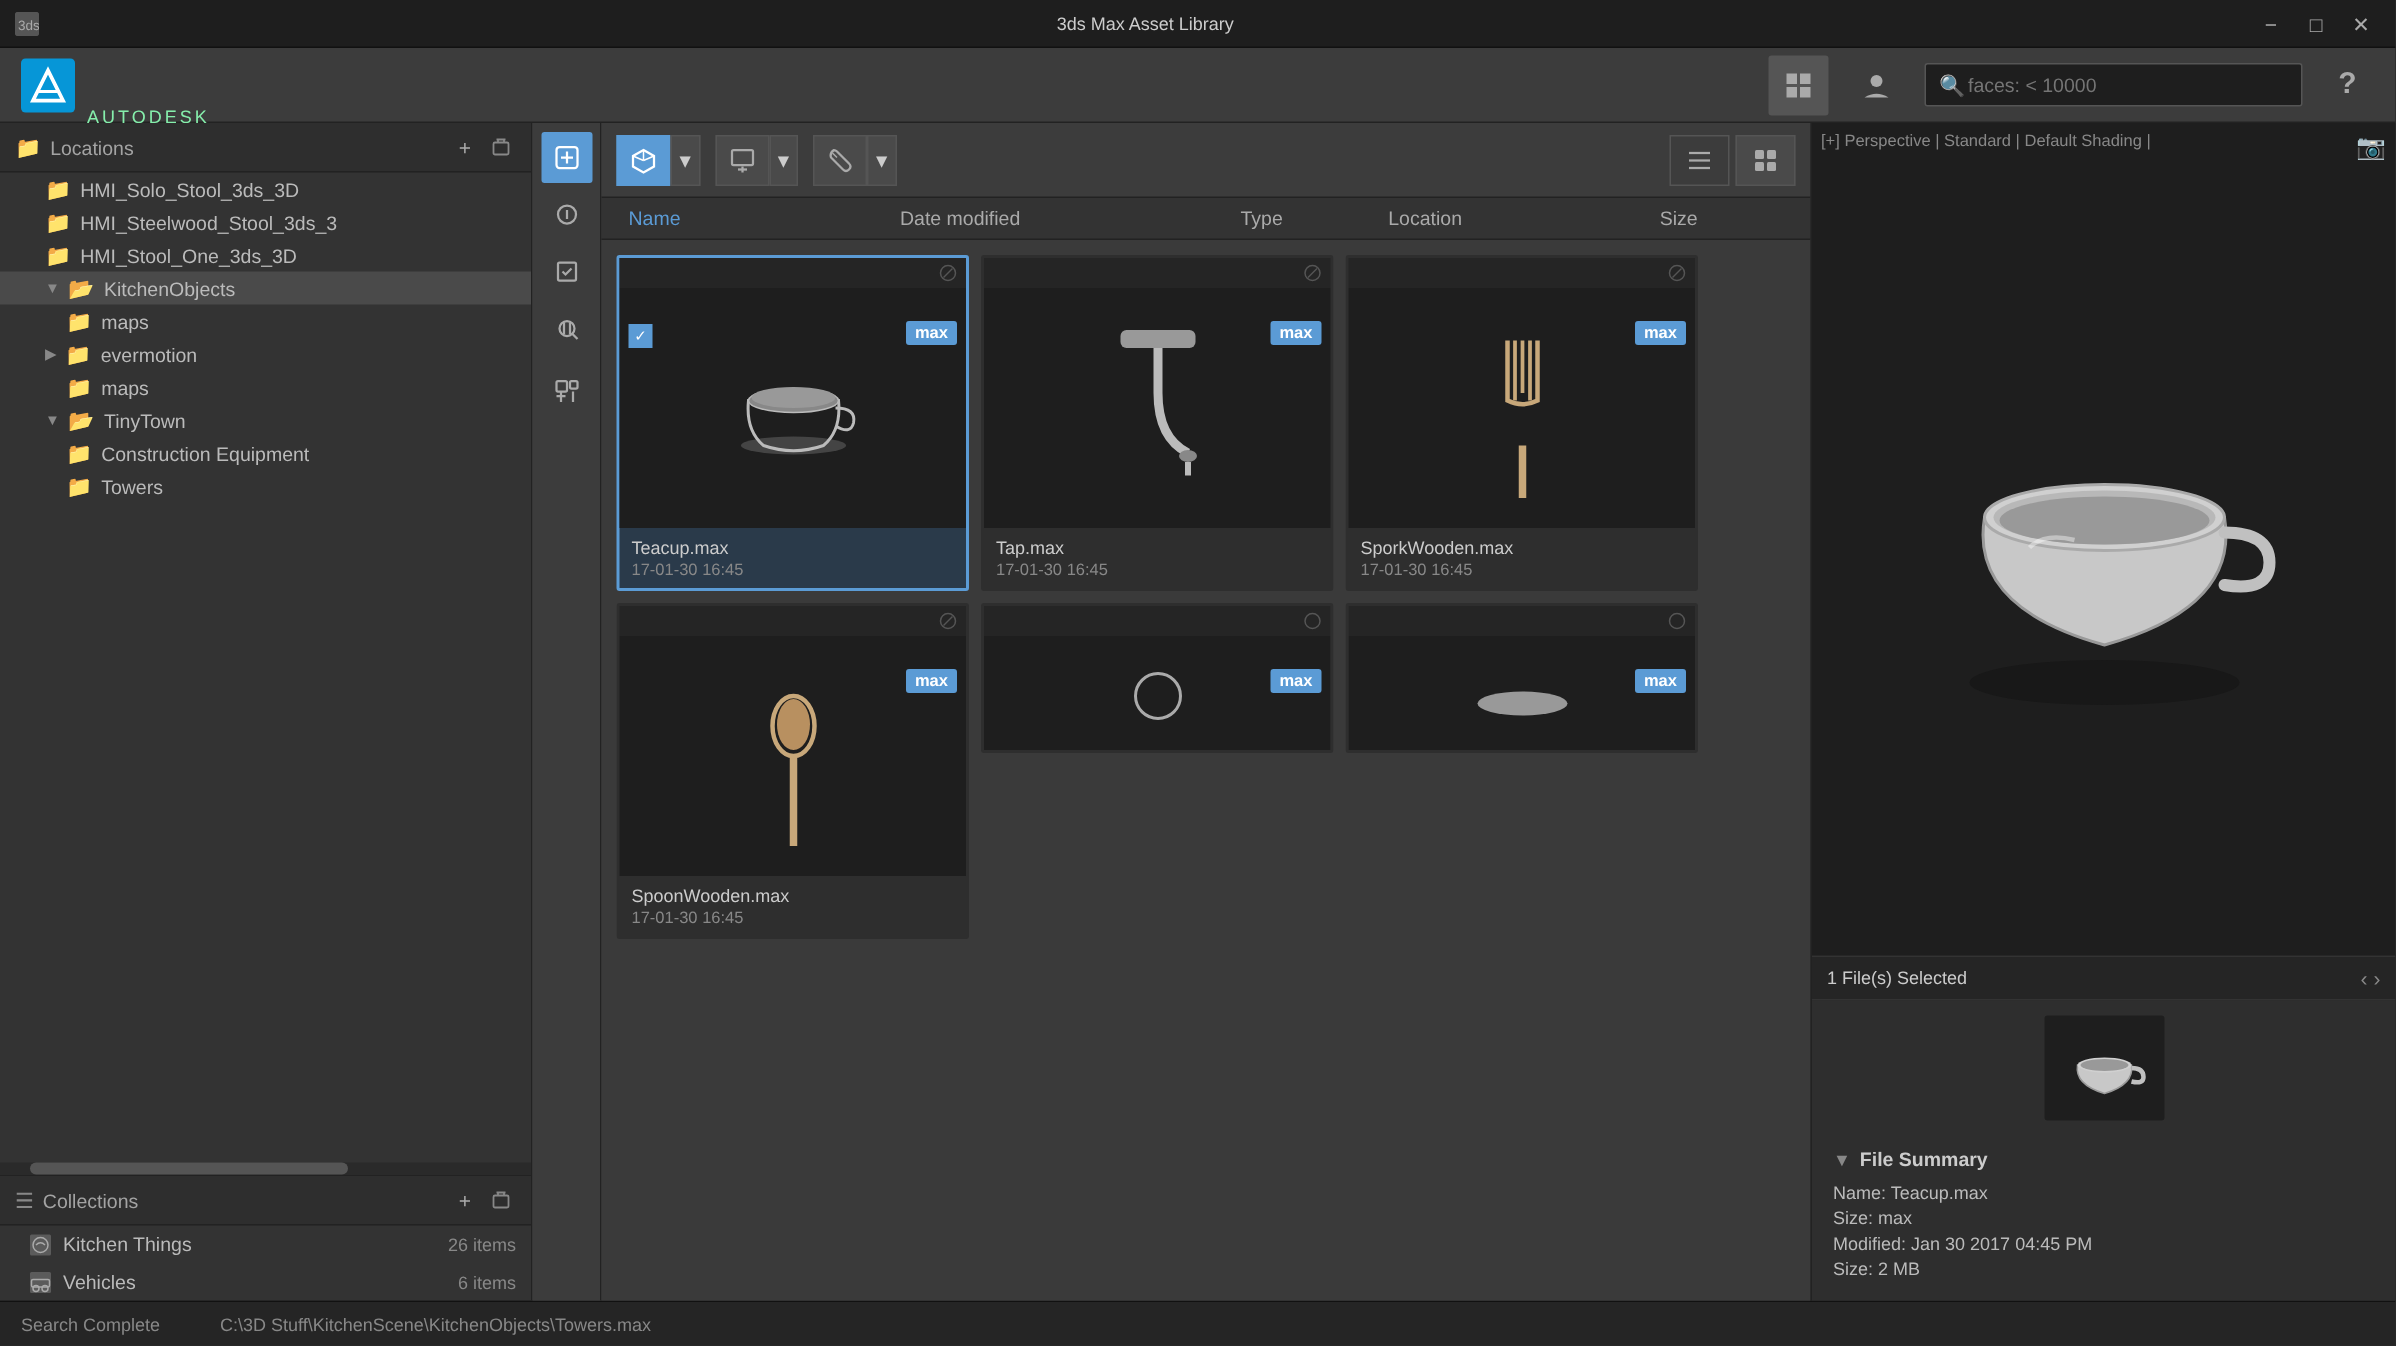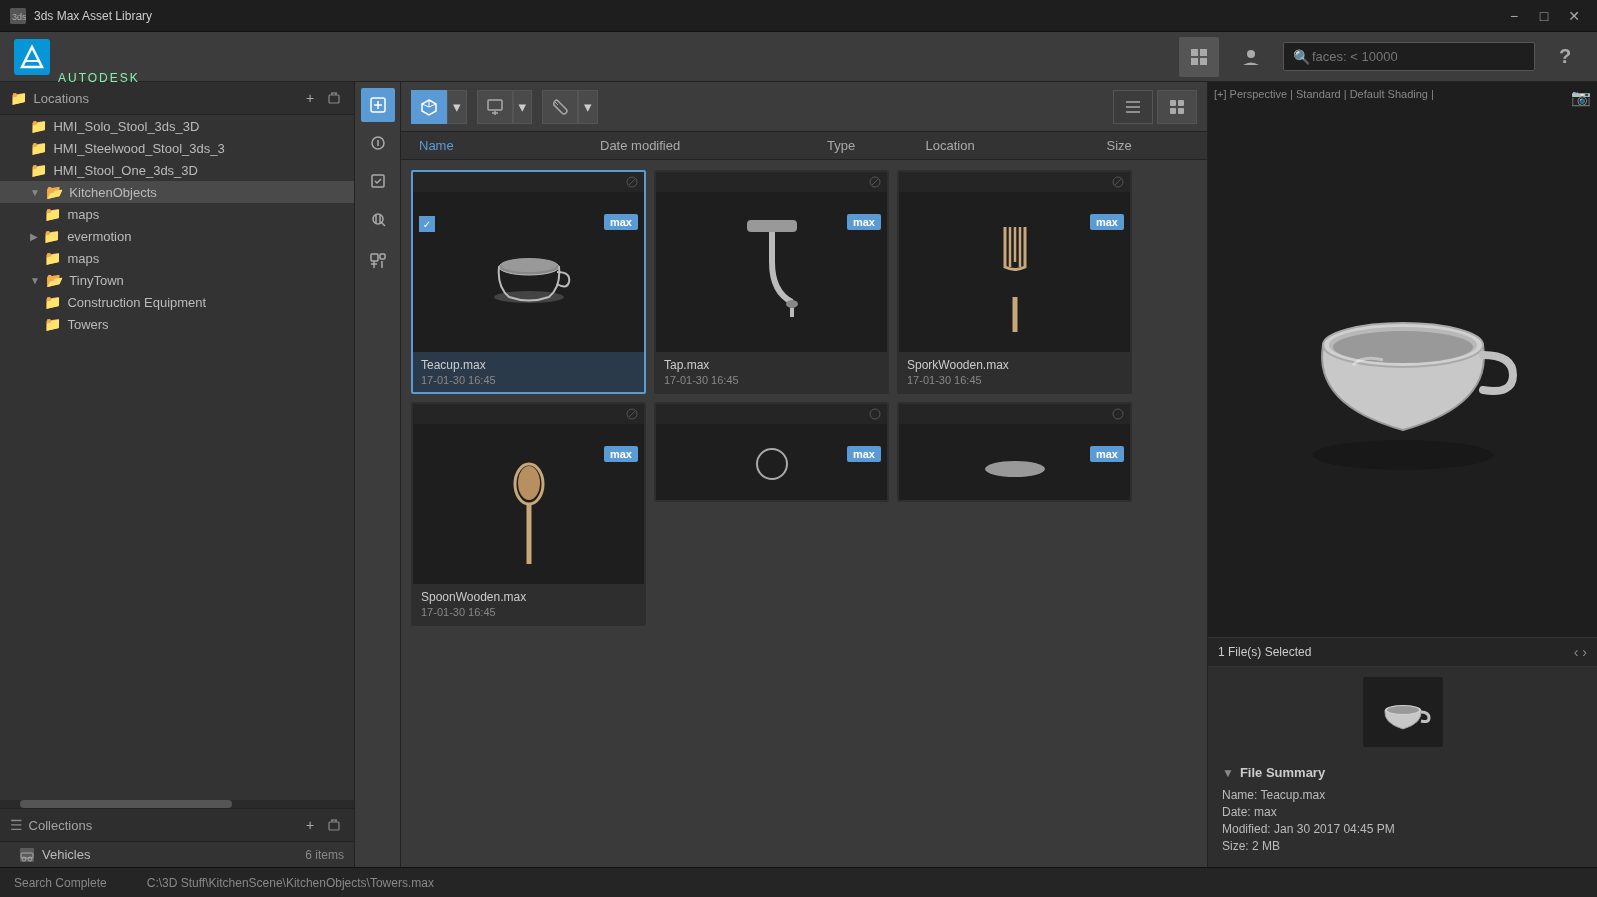--- a/index.html
+++ b/index.html
@@ -9,21 +9,21 @@
     .title-bar {
       background: #1e1e1e;
       height: 32px;
       display: flex;
       align-items: center;
       padding: 0 10px;
       gap: 8px;
       border-bottom: 1px solid #111;
     }
     .title-bar-icon { width: 16px; height: 16px; background: #555; border-radius: 2px; display: inline-block; }
-    .title-bar-title { color: #ccc; font-size: 12px; flex: 1; }
+    .title-bar-title { color: #ccc; font-size: 12px; flex: 1; text-align: center; }
     .title-bar-controls { display: flex; gap: 4px; }
     .title-bar-btn { width: 26px; height: 20px; background: transparent; border: none; color: #aaa; cursor: pointer; font-size: 14px; display: flex; align-items: center; justify-content: center; }
 
     
     .header-bar {
       background: #3c3c3c;
       height: 50px;
       display: flex;
       align-items: center;
       padding: 0 14px;
@@ -452,20 +452,30 @@
             <svg width="14" height="14" viewBox="0 0 14 14">
                 <rect x="2" y="4" width="10" height="8" rx="1" fill="none" stroke="#888" stroke-width="1.2"></rect>
                 <line x1="5" y1="4" x2="5" y2="2" stroke="#888" stroke-width="1.2"></line>
                 <line x1="9" y1="4" x2="9" y2="2" stroke="#888" stroke-width="1.2"></line>
                 <line x1="4" y1="2" x2="10" y2="2" stroke="#888" stroke-width="1.2"></line>
               </svg>
           </button>
         </div>
       </div>
       <div class="collections-tree">
+        <div class="collection-item">
+          <span class="collection-icon" style="background:#5b5b5b;">
+            <svg width="14" height="14" viewBox="0 0 14 14">
+                <circle cx="7" cy="7" r="5" fill="none" stroke="#aaa" stroke-width="1"></circle>
+                <path d="M4 7 Q7 4 10 7" fill="none" stroke="#aaa" stroke-width="1"></path>
+              </svg>
+          </span>
+          <span>Kitchen Things</span>
+          <span class="collection-count">26 items</span>
+        </div>
         <div class="collection-item">
           <span class="collection-icon" style="background:#5b5b5b;">
             <svg width="14" height="14" viewBox="0 0 14 14">
                 <rect x="1" y="5" width="12" height="5" rx="1" fill="none" stroke="#aaa" stroke-width="1"></rect>
                 <circle cx="4" cy="11" r="2" fill="none" stroke="#aaa" stroke-width="1"></circle>
                 <circle cx="10" cy="11" r="2" fill="none" stroke="#aaa" stroke-width="1"></circle>
               </svg>
           </span>
           <span>Vehicles</span>
           <span class="collection-count">6 items</span>
@@ -752,21 +762,21 @@
           </svg>
         </div>
       </div>
 
       <div class="file-summary">
         <div class="file-summary-title">
           <span class="chevron-icon">▼</span>
           <span>File Summary</span>
         </div>
         <div class="summary-row">Name: Teacup.max</div>
-        <div class="summary-row">Date: max</div>
+        <div class="summary-row">Size: max</div>
         <div class="summary-row">Modified: Jan 30 2017 04:45 PM</div>
         <div class="summary-row">Size: 2 MB</div>
       </div>
     </div>
   </div>
 
 </div>
 
 <div class="status-bar">
   <span class="status-text">Search Complete</span>

